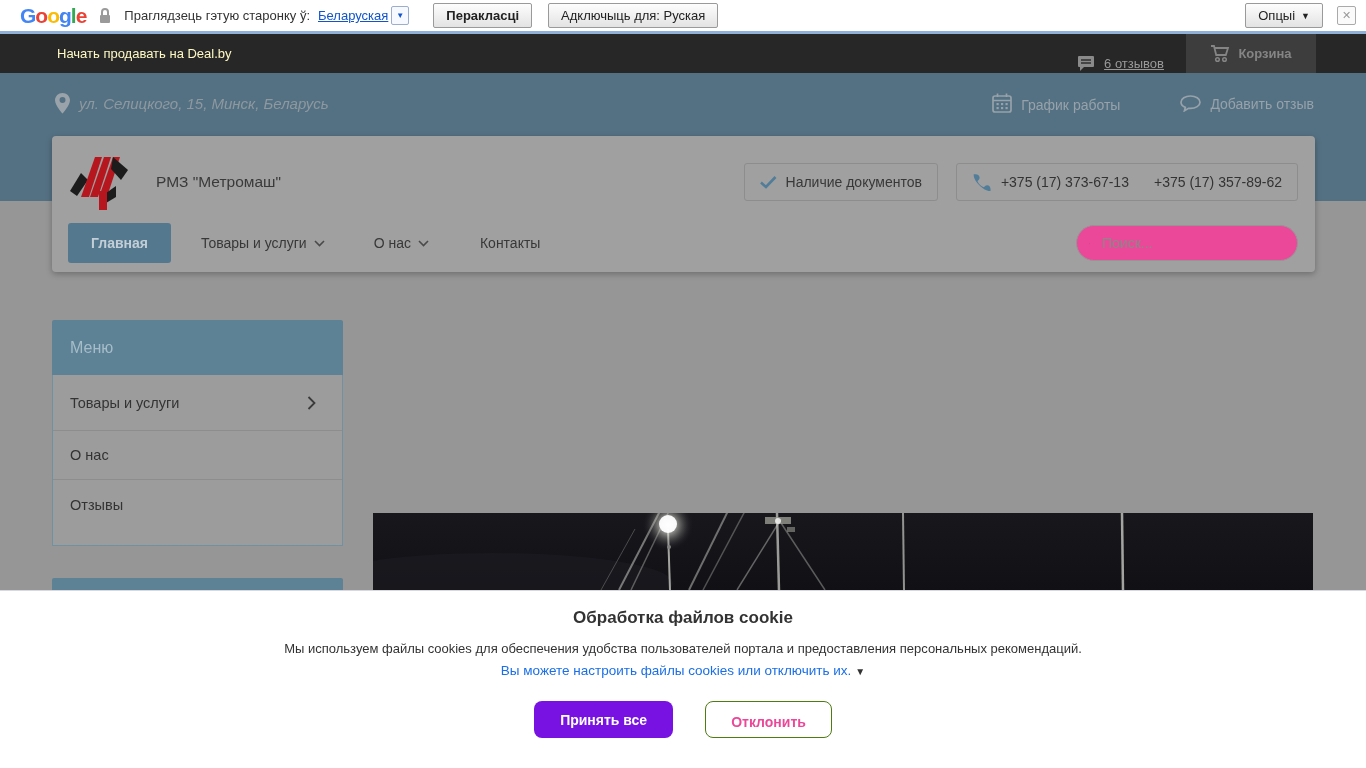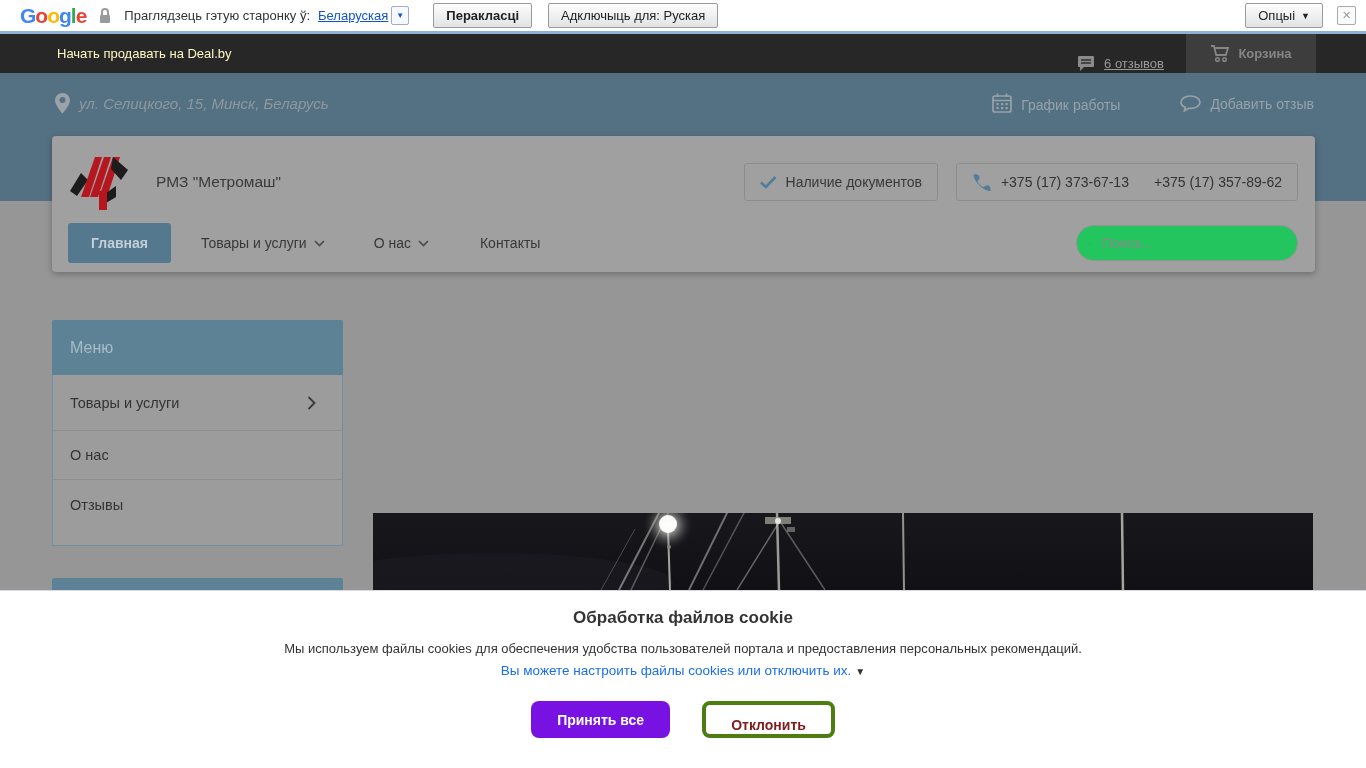--- a/index.html
+++ b/index.html
@@ -58,21 +58,21 @@
   .phone-num + .phone-num{margin-left:15px;}
 
   .nav-row{display:flex;align-items:center;margin-top:9px;height:40px;}
   .nav-home{background:#54798f;color:#c3ced6;font-size:14px;padding:0 23px;height:40px;display:flex;
           align-items:center;border-radius:3px;cursor:pointer;font-weight:bold;}
   .nav-item{display:flex;align-items:center;gap:7px;font-size:14px;color:#383838;cursor:pointer;}
   .nav-item.products{margin-left:30px;}
   .nav-item.about{margin-left:49px;}
   .nav-item.contacts{margin-left:51px;}
   .nav-spacer{flex:1;}
-  .search{width:222px;height:36px;border:1px solid #959595;border-radius:18px;background:#22c55e;
+  .search{width:222px;height:36px;border:1px solid #959595;border-radius:18px;background:#ec4899;
           display:flex;align-items:center;padding:0 12px;box-sizing:border-box;gap:10px;}
   .search input{flex:1;border:none;outline:none;background:transparent;font-size:14px;color:#333;
           font-family:"Liberation Sans",sans-serif;}
   .search input::placeholder{color:#898989;}
 
   
   .menu{position:absolute;left:52px;top:320px;width:291px;}
   .menu-header{height:55px;background:#5d8295;color:#a6bcc8;font-size:16px;display:flex;align-items:center;
           padding-left:18px;border-radius:2px 2px 0 0;}
   .menu-list{background:#9c9c9c;border:1px solid #7191a3;border-top:none;padding-bottom:15px;}
@@ -88,21 +88,21 @@
   
   .cookie{position:absolute;left:0;top:590px;width:1366px;height:178px;background:#ffffff;
           border-top:1px solid #d8d8e2;text-align:center;box-sizing:border-box;}
   .cookie-title{margin-top:17px;font-size:17px;font-weight:bold;color:#333;}
   .cookie-msg{margin-top:13px;font-size:13px;color:#333;}
   .cookie-link{margin-top:7px;font-size:13.5px;color:#1a6fe8;cursor:pointer;display:inline-block;}
   .cookie-caret{color:#333;font-size:10px;margin-left:4px;}
   .cookie-btns{margin-top:22px;display:flex;justify-content:center;gap:32px;}
   .btn-accept{background:#7712e2;color:#fff;font-weight:bold;font-size:14px;border:none;border-radius:8px;
           padding:0 26px;height:37px;cursor:pointer;font-family:"Liberation Sans",sans-serif;}
-  .btn-decline{background:#fff;color:#7f1d1d;font-weight:bold;font-size:14px;border:4px solid #4d7c0f;
+  .btn-decline{background:#fff;color:#ec4899;font-weight:bold;font-size:14px;border:1px solid #4d7c0f;
           border-radius:8px;padding:12px 25px;height:37px;cursor:pointer;font-family:"Liberation Sans",sans-serif;}
 </style>
 </head>
 <body>
 
 <div class="stage">
 
   <div class="gt-bar">
     <div class="gt-logo">
       <span class="gl0">G</span>

